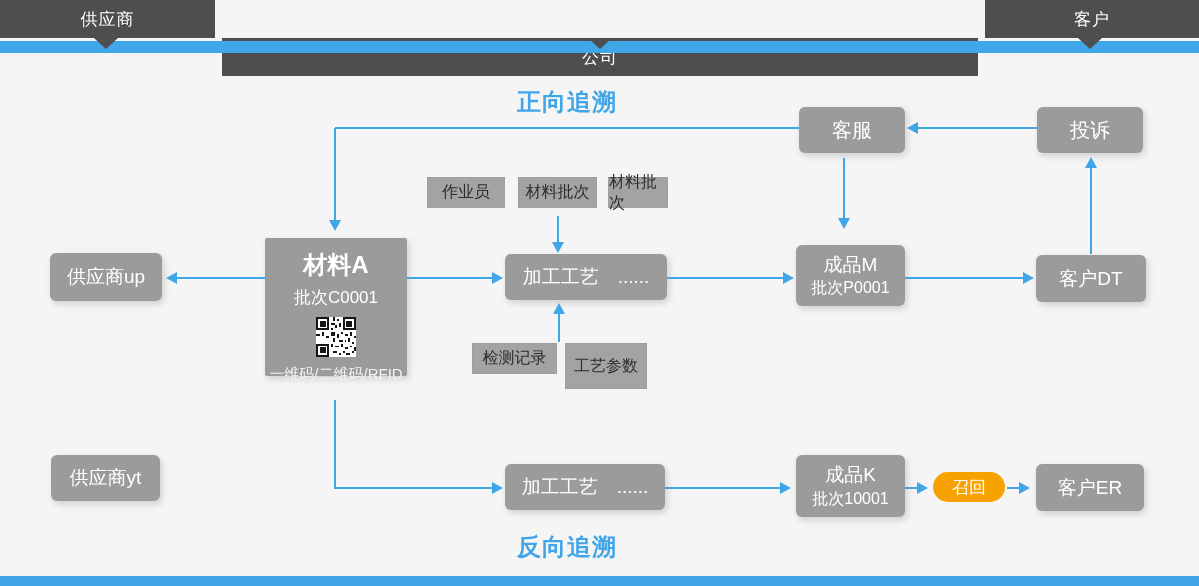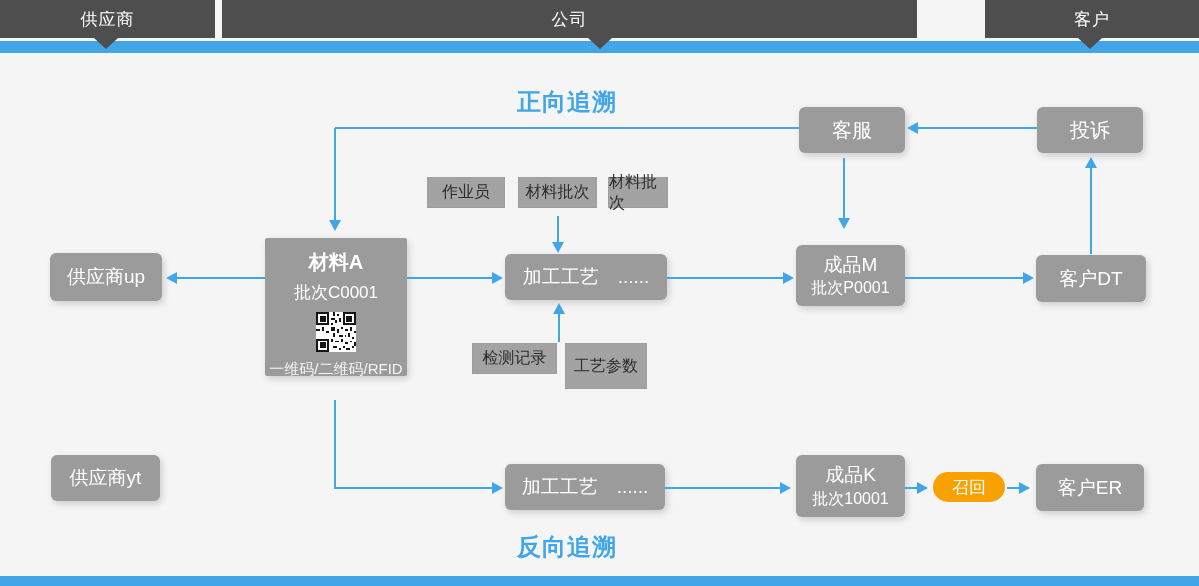--- a/index.html
+++ b/index.html
@@ -41,21 +41,21 @@
     display:flex;align-items:center;justify-content:center;font-size:16px;
     box-sizing:border-box;
   }
   
   .matbox{
     position:absolute;background:var(--box_gray,#9b9b9b);color:#fff;
     display:flex;flex-direction:column;align-items:center;
     border-radius:2px;box-shadow:2px 3px 7px rgba(0,0,0,0.16);
     padding-top:11px;box-sizing:border-box;
   }
-  .matbox .m-name{font-size:20px;font-weight:bold;}
+  .matbox .m-name{font-size:24px;font-weight:bold;}
   .matbox .m-batch{font-size:17px;margin-top:5px;}
   .matbox .m-qr{width:40px;height:40px;margin-top:8px;background:#fff;}
   .matbox .m-cap{font-size:15px;margin-top:8px;color:#f4f4f4;}
   
   .pill{
     position:absolute;background:var(--recall_orange,#f7a200);color:#fff;
     display:flex;align-items:center;justify-content:center;
     font-size:17px;border-radius:16px;
   }
   
@@ -65,21 +65,21 @@
   .ar{position:absolute;width:0;height:0;}
   .ar-right{border-top:6px solid transparent;border-bottom:6px solid transparent;border-left:11px solid var(--accent_blue,#41a6e8);}
   .ar-left {border-top:6px solid transparent;border-bottom:6px solid transparent;border-right:11px solid var(--accent_blue,#41a6e8);}
   .ar-down {border-left:6px solid transparent;border-right:6px solid transparent;border-top:11px solid var(--accent_blue,#41a6e8);}
   .ar-up   {border-left:6px solid transparent;border-right:6px solid transparent;border-bottom:11px solid var(--accent_blue,#41a6e8);}
 </style>
 </head>
 <body>
 
 <div class="hdr" style="left:0;width:215px;">供应商</div>
-<div class="hdr" style="left:222px;width:695px;">公司</div>
+<div class="hdr" style="left:222px;width:756px;margin-top:38px;">公司</div>
 <div class="hdr" style="left:985px;width:214px;">客户</div>
 <div class="bluebar" style="top:41px;height:12px;"></div>
 <i class="hdr-tri" style="left:94px;"></i>
 <i class="hdr-tri" style="left:588px;"></i>
 <i class="hdr-tri" style="left:1078px;"></i>
 
 <div class="flow-title" style="left:517px;top:86px;">正向追溯</div>
 <div class="flow-title" style="left:517px;top:531px;">反向追溯</div>
 
 <div class="gbox" style="left:799px;top:107px;width:106px;height:46px;font-size:20px;">客服</div>

